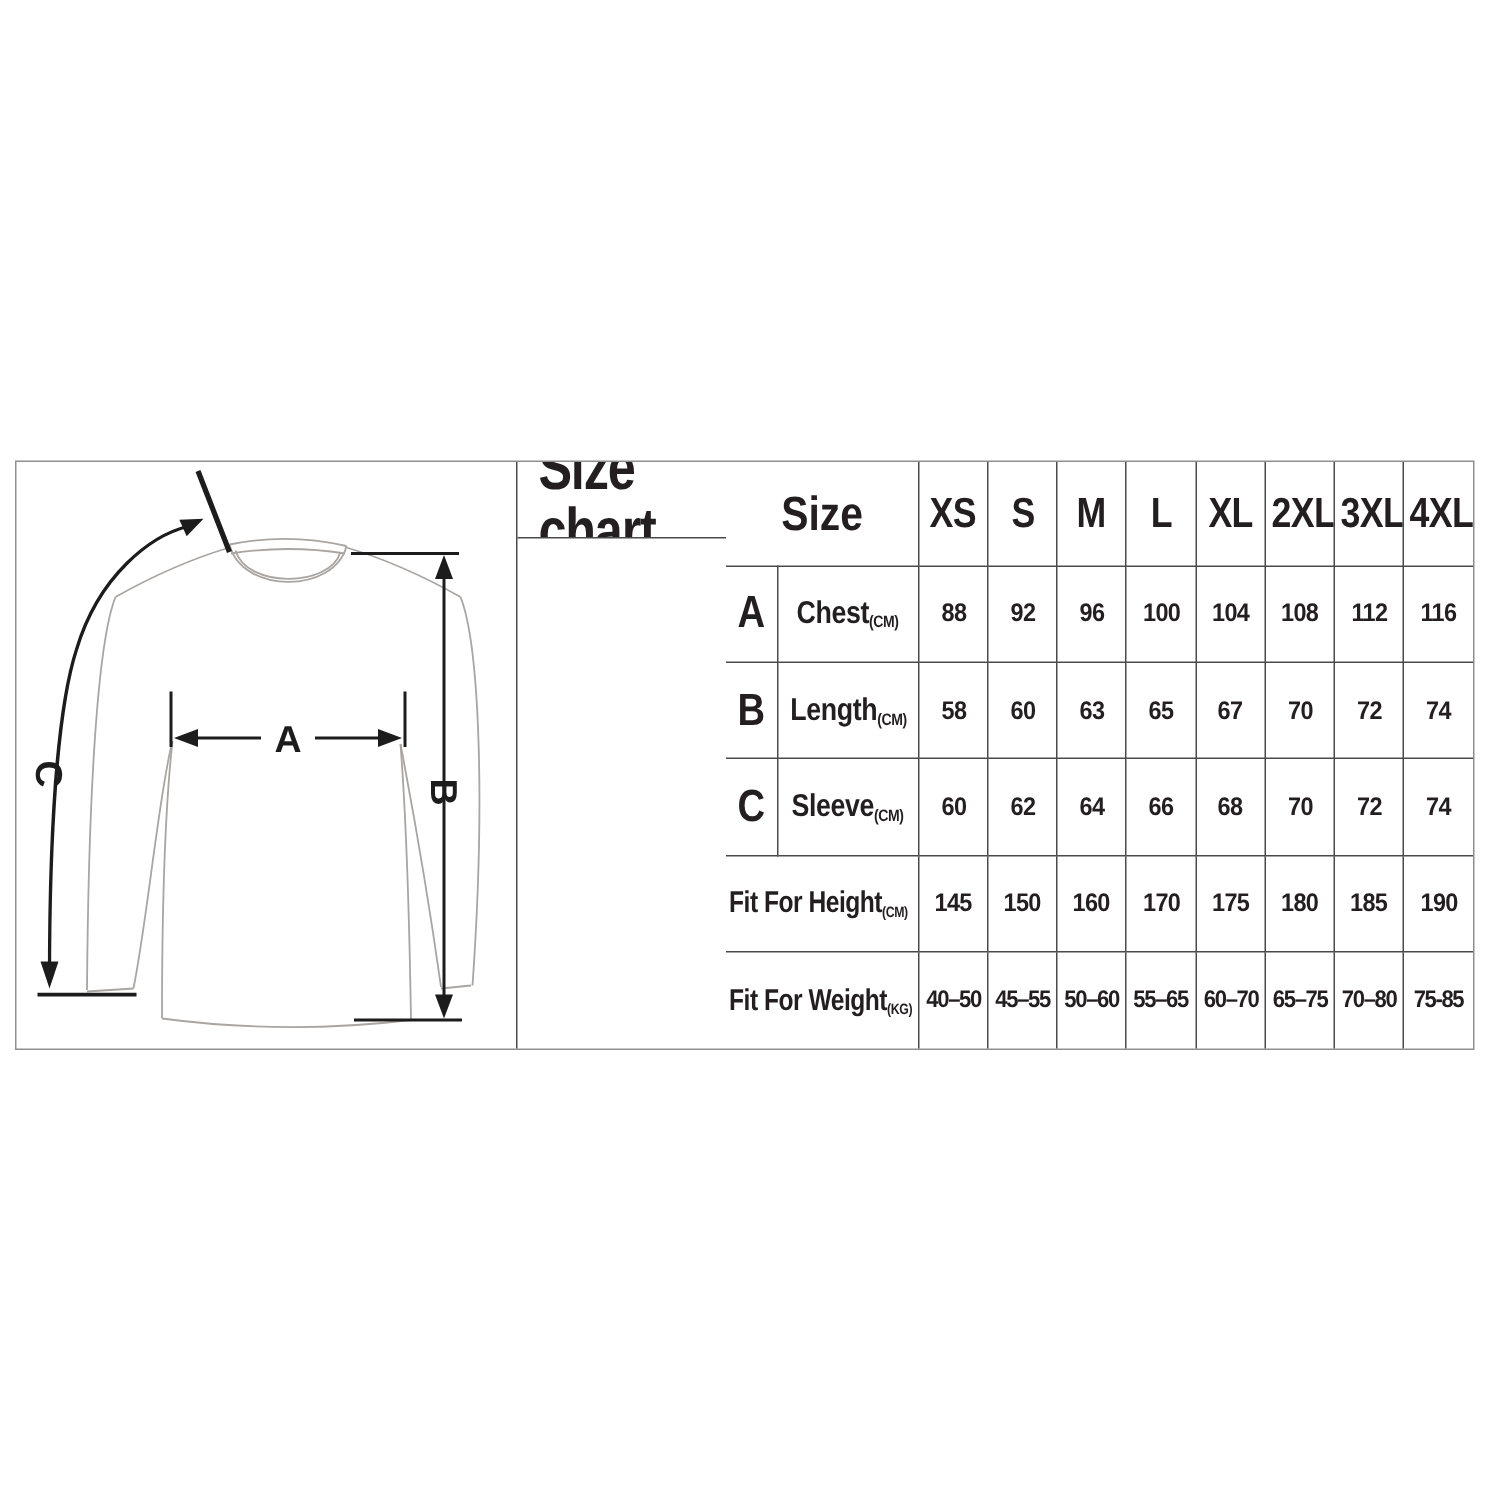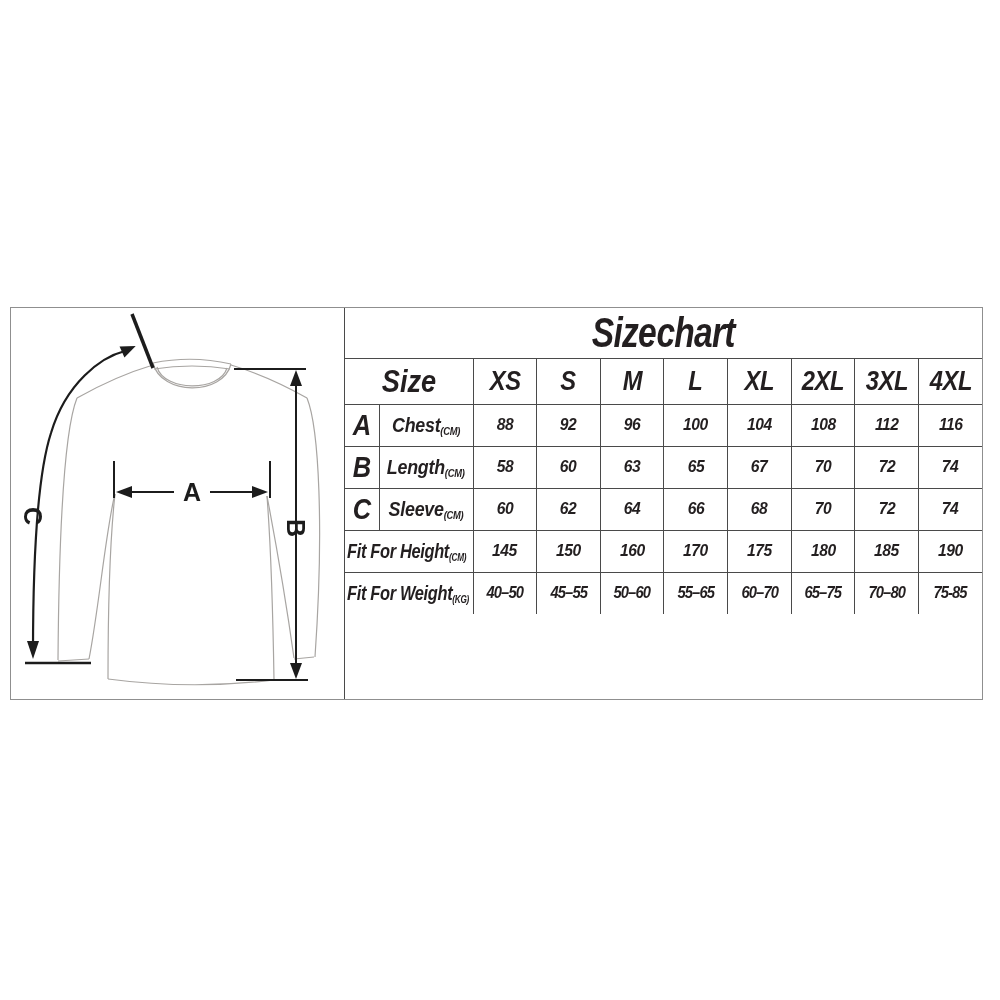--- a/index.html
+++ b/index.html
@@ -6,21 +6,21 @@
   body{
     width:1000px;height:1000px;background:#ffffff;position:relative;
     font-family:"Liberation Sans", sans-serif;color:#231f20;
   }
   .wrap{
     position:absolute;left:10px;top:307px;width:973px;height:393px;
     border:1px solid #8f8f8f;box-sizing:border-box;display:flex;background:#fff;
   }
   .left-panel{width:333px;min-width:333px;border-right:1px solid #4a4a4a;position:relative;}
   .left-panel svg{display:block;width:100%;height:100%;}
-  .right-panel{flex:1;display:flex;flex-direction:column;min-width:0;font-style:italic;}
+  .right-panel{flex:1;display:flex;flex-direction:row;min-width:0;}
 
   .title-row{height:50px;min-height:50px;border-bottom:1px solid #4a4a4a;
     display:flex;align-items:center;justify-content:center;overflow:hidden;}
   .title-text{font-size:42px;font-weight:bold;line-height:1;letter-spacing:-1px;
     word-spacing:-10px;display:inline-block;transform:scaleX(0.8);transform-origin:center;}
 
   .subtitle-row{height:26px;min-height:26px;border-bottom:1px solid #4a4a4a;
     display:flex;align-items:center;justify-content:center;overflow:hidden;}
   .subtitle-text{font-size:17px;font-weight:bold;letter-spacing:-0.3px;word-spacing:-3.5px;
     display:inline-block;transform:scaleX(0.86);transform-origin:center;white-space:nowrap;}

